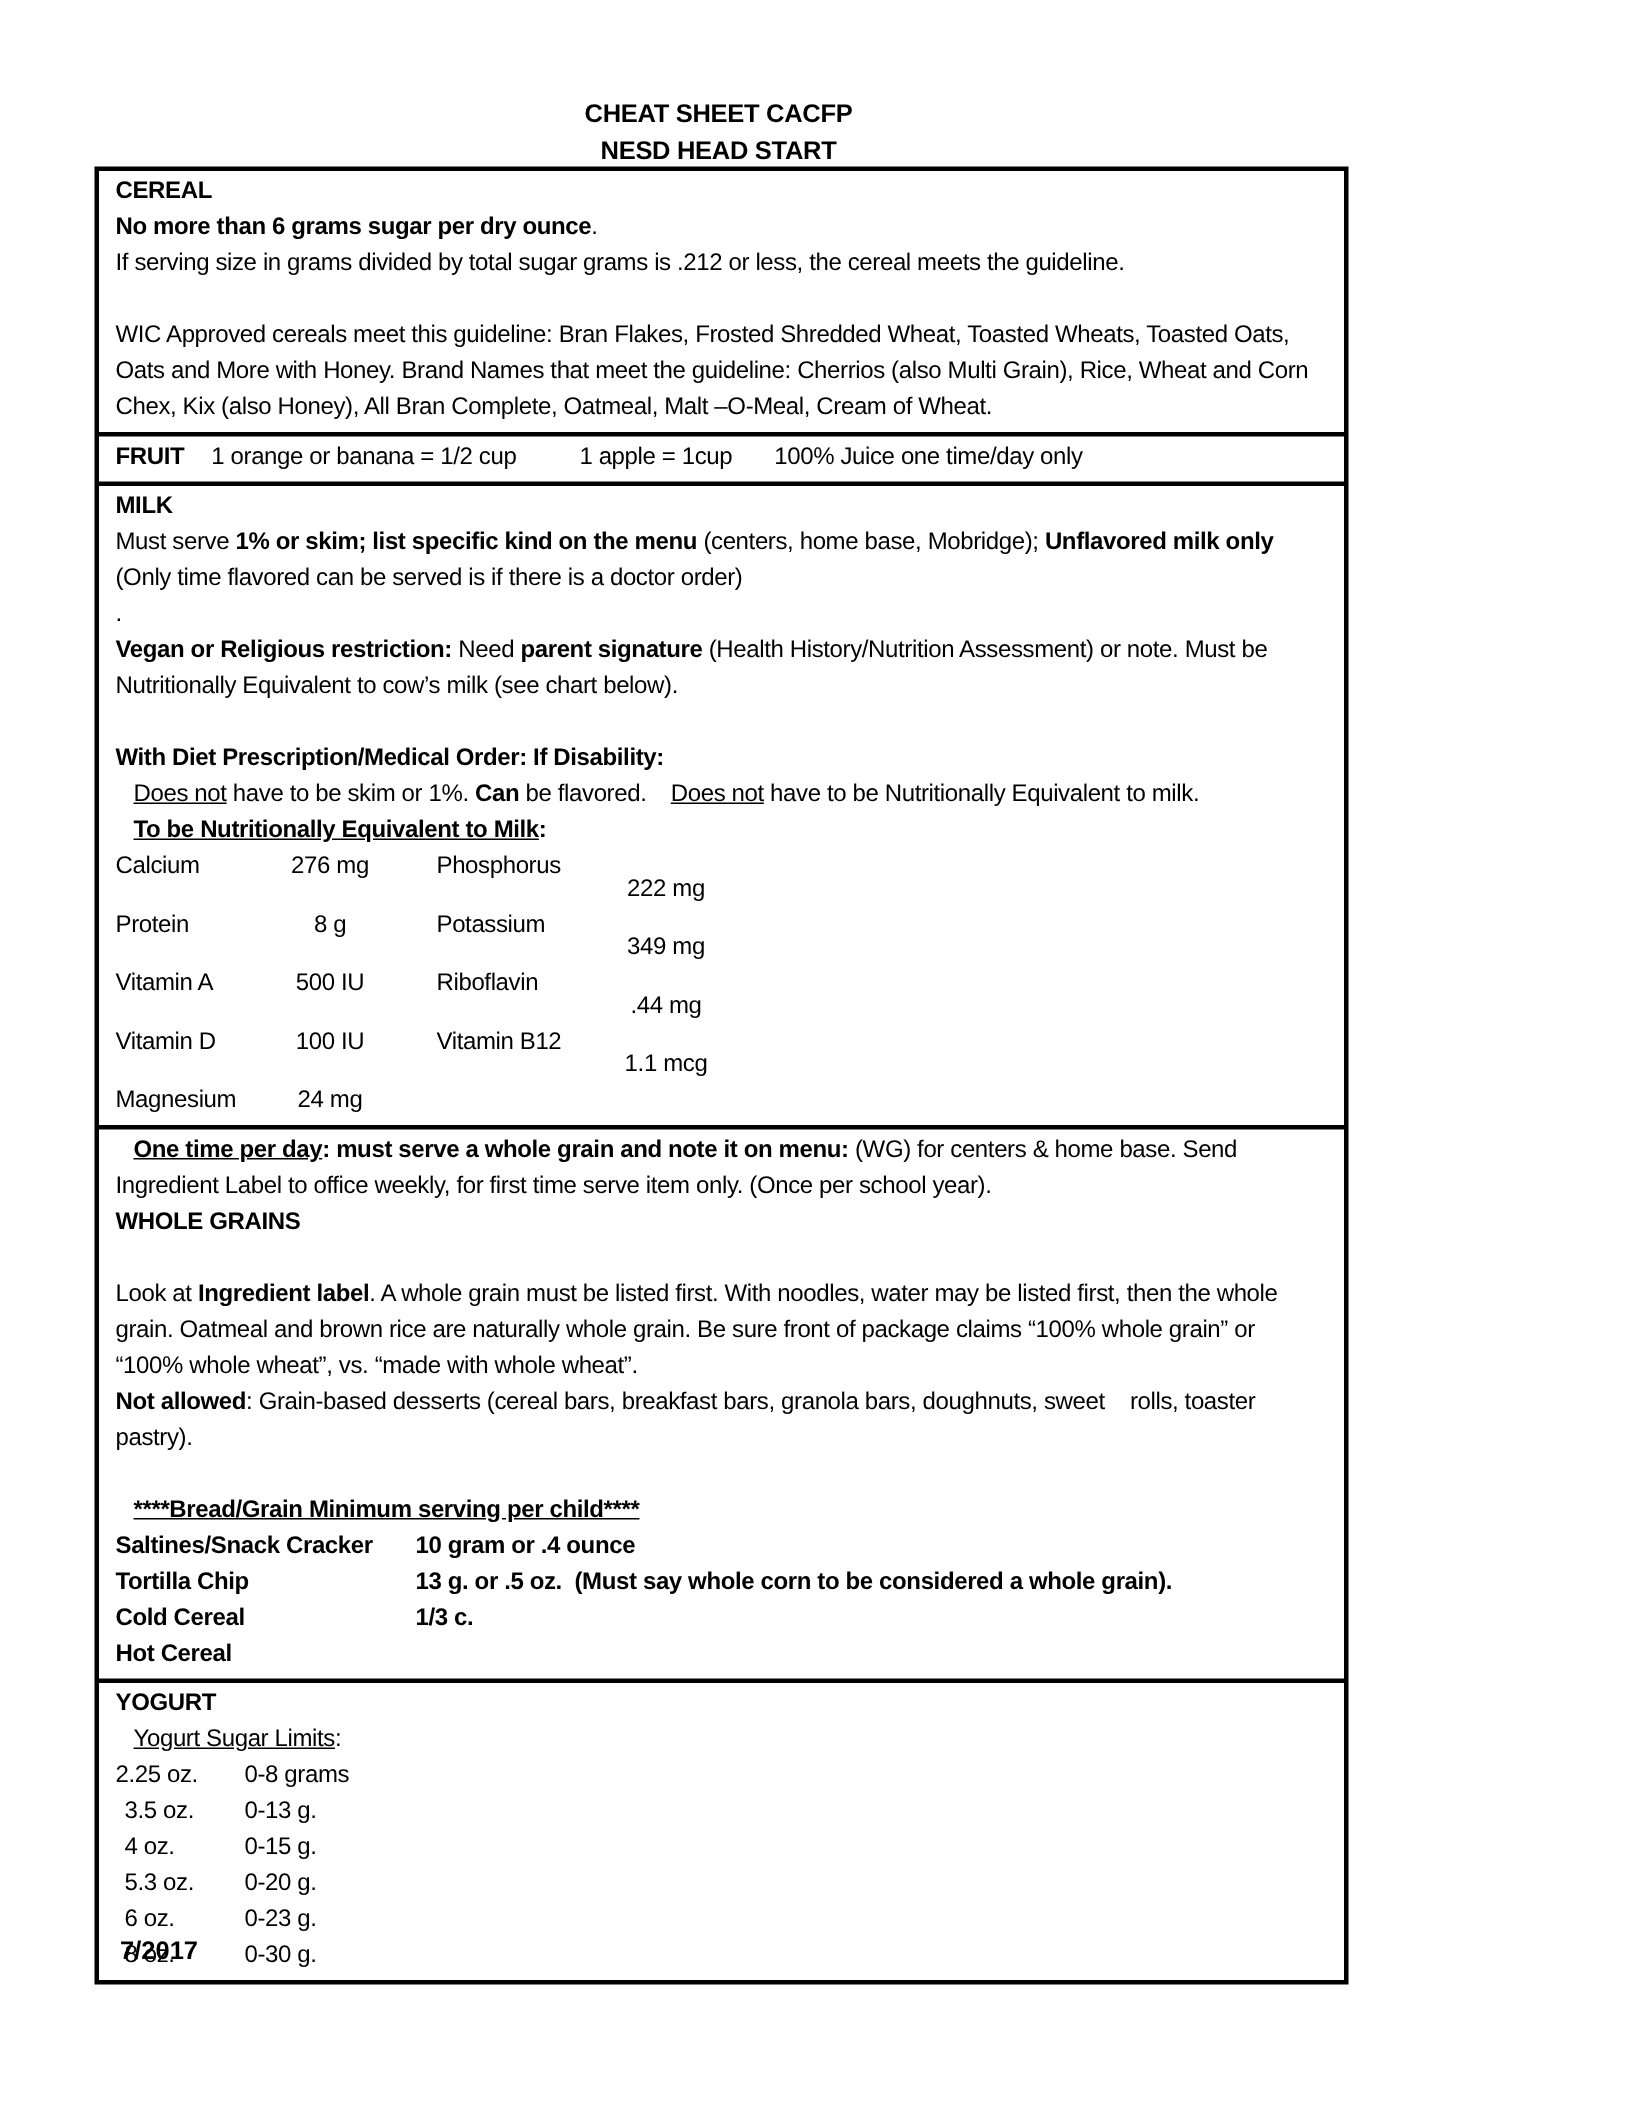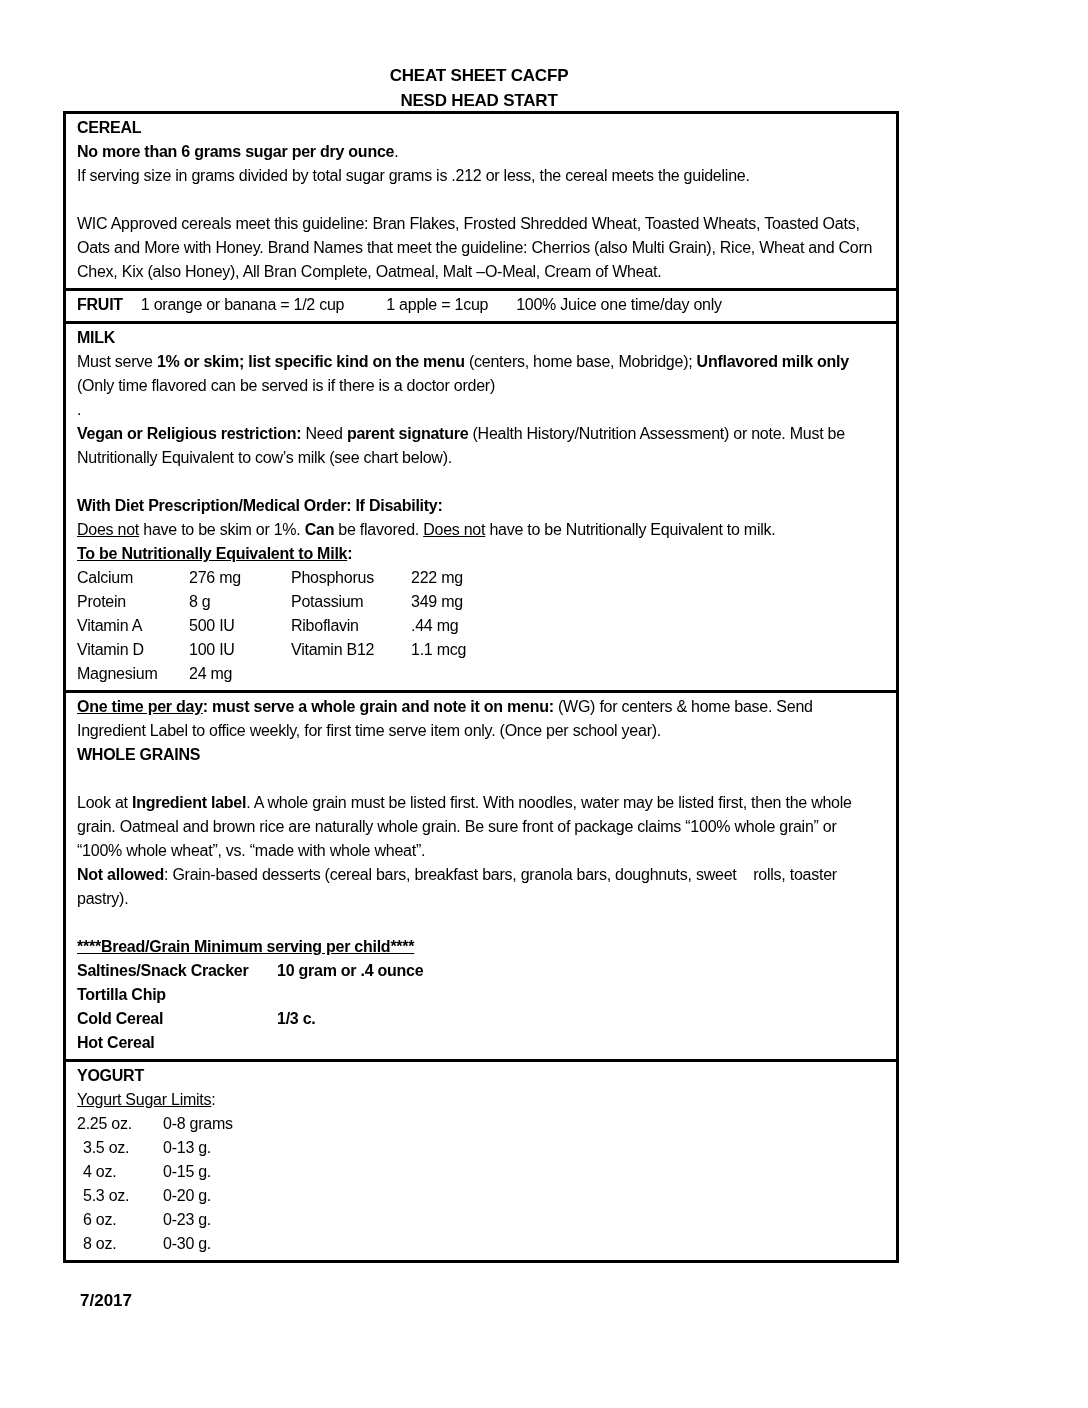--- a/index.html
+++ b/index.html
@@ -5,33 +5,33 @@
   html,body{margin:0;padding:0;background:#fff;}
   body{width:1088px;height:1408px;font-family:"Liberation Sans",sans-serif;color:#000;}
   .page{position:relative;width:1088px;height:1408px;background:#fff;overflow:hidden;}
   .title{position:absolute;top:63px;left:0;width:958px;text-align:center;
          font-weight:bold;font-size:17px;line-height:25px;letter-spacing:-0.2px;}
   .doc-table{position:absolute;left:63px;top:111px;width:836px;border:3px solid #000;box-sizing:border-box;}
   .cell{border-bottom:3px solid #000;padding:2px 15px 4px 11px;font-size:16px;line-height:24px;letter-spacing:-0.25px;}
   .cell:last-child{border-bottom:none;border-radius:27px;}
   .p{margin:0;white-space:pre-wrap;}
   .b{font-weight:bold;}
-  .u{text-decoration:underline;}
+  .u{text-decoration:underline;margin-left:12px;}
   .bi{font-weight:bold;}
   .spacer{height:24px;}
   
   .fruit-item-1{margin-left:18px;}
   .fruit-item-2{margin-left:42px;}
   .fruit-item-3{margin-left:28px;}
   
   .nrow{display:grid;grid-template-columns:112px 62px 40px 120px 66px;}
   .nrow .c1{grid-column:1;}
-  .nrow .c2{grid-column:2;text-align:left;}
+  .nrow .c2{grid-column:2;text-align:center;}
   .nrow .c4{grid-column:4;}
-  .nrow .c5{grid-column:5;text-align:left;}
+  .nrow .c5{grid-column:5;text-align:center;margin-top:15px;}
   
   .brow{display:grid;grid-template-columns:200px 1fr;font-weight:bold;white-space:pre-wrap;}
   
   .yrow{display:grid;grid-template-columns:86px 1fr;}
   .yrow .ind{padding-left:6px;}
   .footer{position:absolute;left:80px;top:1291px;font-weight:bold;font-size:17px;}
 </style>
 </head>
 <body>
 
@@ -102,21 +102,21 @@
     <div class="cell">
       <p class="p"><span class="b u">One time per day</span><span class="b">: must serve a whole grain and note it on menu:</span><span> (WG) for centers &amp; home base. Send Ingredient Label to office weekly, for first time serve item only. (Once per school year).</span></p>
       <p class="p"><span class="b">WHOLE GRAINS</span></p>
       <div class="spacer"></div>
       <p class="p"><span>Look at </span><span class="b">Ingredient label</span><span>. A whole grain must be listed first. With noodles, water may be listed first, then the whole grain. Oatmeal and brown rice are naturally whole grain. Be sure front of package claims “100% whole grain” or “100% whole wheat”, vs. “made with whole wheat”.</span></p>
       <p class="p"><span class="b">Not allowed</span><span>: Grain-based desserts (cereal bars, breakfast bars, granola bars, doughnuts, sweet    rolls, toaster pastry).</span></p>
       <div class="spacer"></div>
       <p class="p"><span class="bi u">****Bread/Grain Minimum serving per child****</span></p>
       <div>
         <div class="brow"><span>Saltines/Snack Cracker</span><span>10 gram or .4 ounce</span></div>
-        <div class="brow"><span>Tortilla Chip</span></div>
+        <div class="brow"><span>Tortilla Chip</span><span>13 g. or .5 oz.  (Must say whole corn to be considered a whole grain).</span></div>
         <div class="brow"><span>Cold Cereal</span><span>1/3 c.</span></div>
         <div class="brow"><span>Hot Cereal</span></div>
       </div>
     </div>
 
     <div class="cell">
       <p class="p"><span class="b">YOGURT</span></p>
       <p class="p"><span class="u">Yogurt Sugar Limits</span><span>:</span></p>
       <div>
         <div class="yrow">

